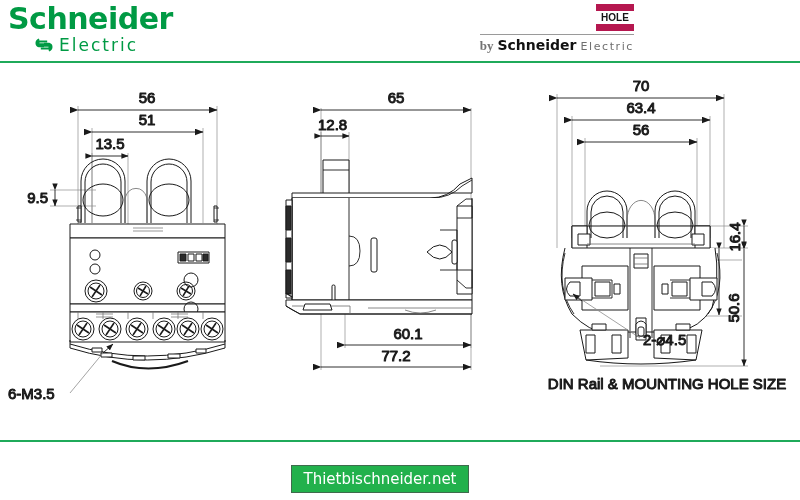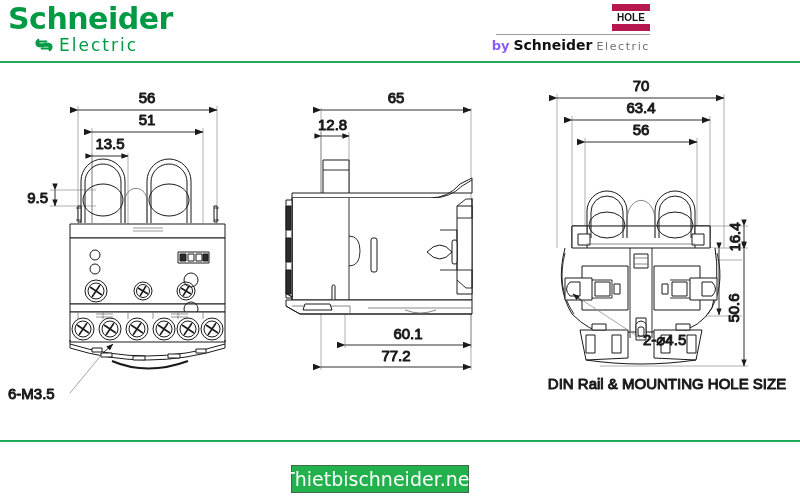--- a/index.html
+++ b/index.html
@@ -4,21 +4,21 @@
 <style>
   html,body{margin:0;padding:0;background:#ffffff;}
   body{
     width:800px;height:500px;position:relative;overflow:hidden;
     font-family:"Liberation Sans", sans-serif;
     color:#1a1a1a;
   }
   .abs{position:absolute;}
 
   
-  #header{left:0;top:0;width:644px;height:62px;padding-left:16px;}
+  #header{left:0;top:0;width:644px;height:62px;}
   #schneider-logo{left:8px;top:4px;width:170px;height:50px;}
   #samwha-logo{right:10px;top:4px;width:200px;height:52px;text-align:right;}
   .se-word{
     font-family:"DejaVu Sans", sans-serif;
     font-weight:bold;font-size:30px;color:#009a44;line-height:30px;
     letter-spacing:-0.5px;
   }
   .se-sub{
     display:flex;align-items:center;gap:5px;margin-top:1px;margin-left:26px;
   }
@@ -45,35 +45,35 @@
     font-family:"DejaVu Sans", sans-serif;
     font-weight:bold;font-size:25px;line-height:27px;color:#111;letter-spacing:-0.3px;
   }
   .samwha-rule{
     height:1px;background:#9a9a9a;margin:3px 0 2px 46px;
   }
   .by-row{
     display:flex;align-items:baseline;justify-content:flex-end;gap:4px;
     font-family:"DejaVu Sans", sans-serif;
   }
-  .by-word{font-size:13px;font-weight:bold;color:#8b5cf6;}
+  .by-word{font-size:13px;font-weight:bold;color:#737373;font-family:Liberation Serif, serif;}
   .by-sch{font-size:14px;font-weight:bold;color:#111;}
   .by-ele{font-size:11px;color:#6f6f6f;letter-spacing:1.6px;}
 
   .greenline{left:0;width:800px;height:2px;background:#1faa5a;}
   #rule-top{top:61px;}
   #rule-bottom{top:440px;}
 
   
   #footer-btn{
     left:291px;top:465px;width:178px;height:28px;
     background:#22b14c;border:1px solid #3f6b4d;
     display:flex;align-items:center;justify-content:center;
     font-family:"DejaVu Sans", sans-serif;
-    font-size:19px;color:#ffffff;
+    font-size:15px;color:#ffffff;
     box-sizing:border-box;
   }
 
   
   #drawing{left:0;top:48px;width:716px;height:378px;}
   svg{display:block;}
   .dimtxt{
     font-family:"Liberation Sans", sans-serif;
     font-size:15px;fill:#1a1a1a;
   }

